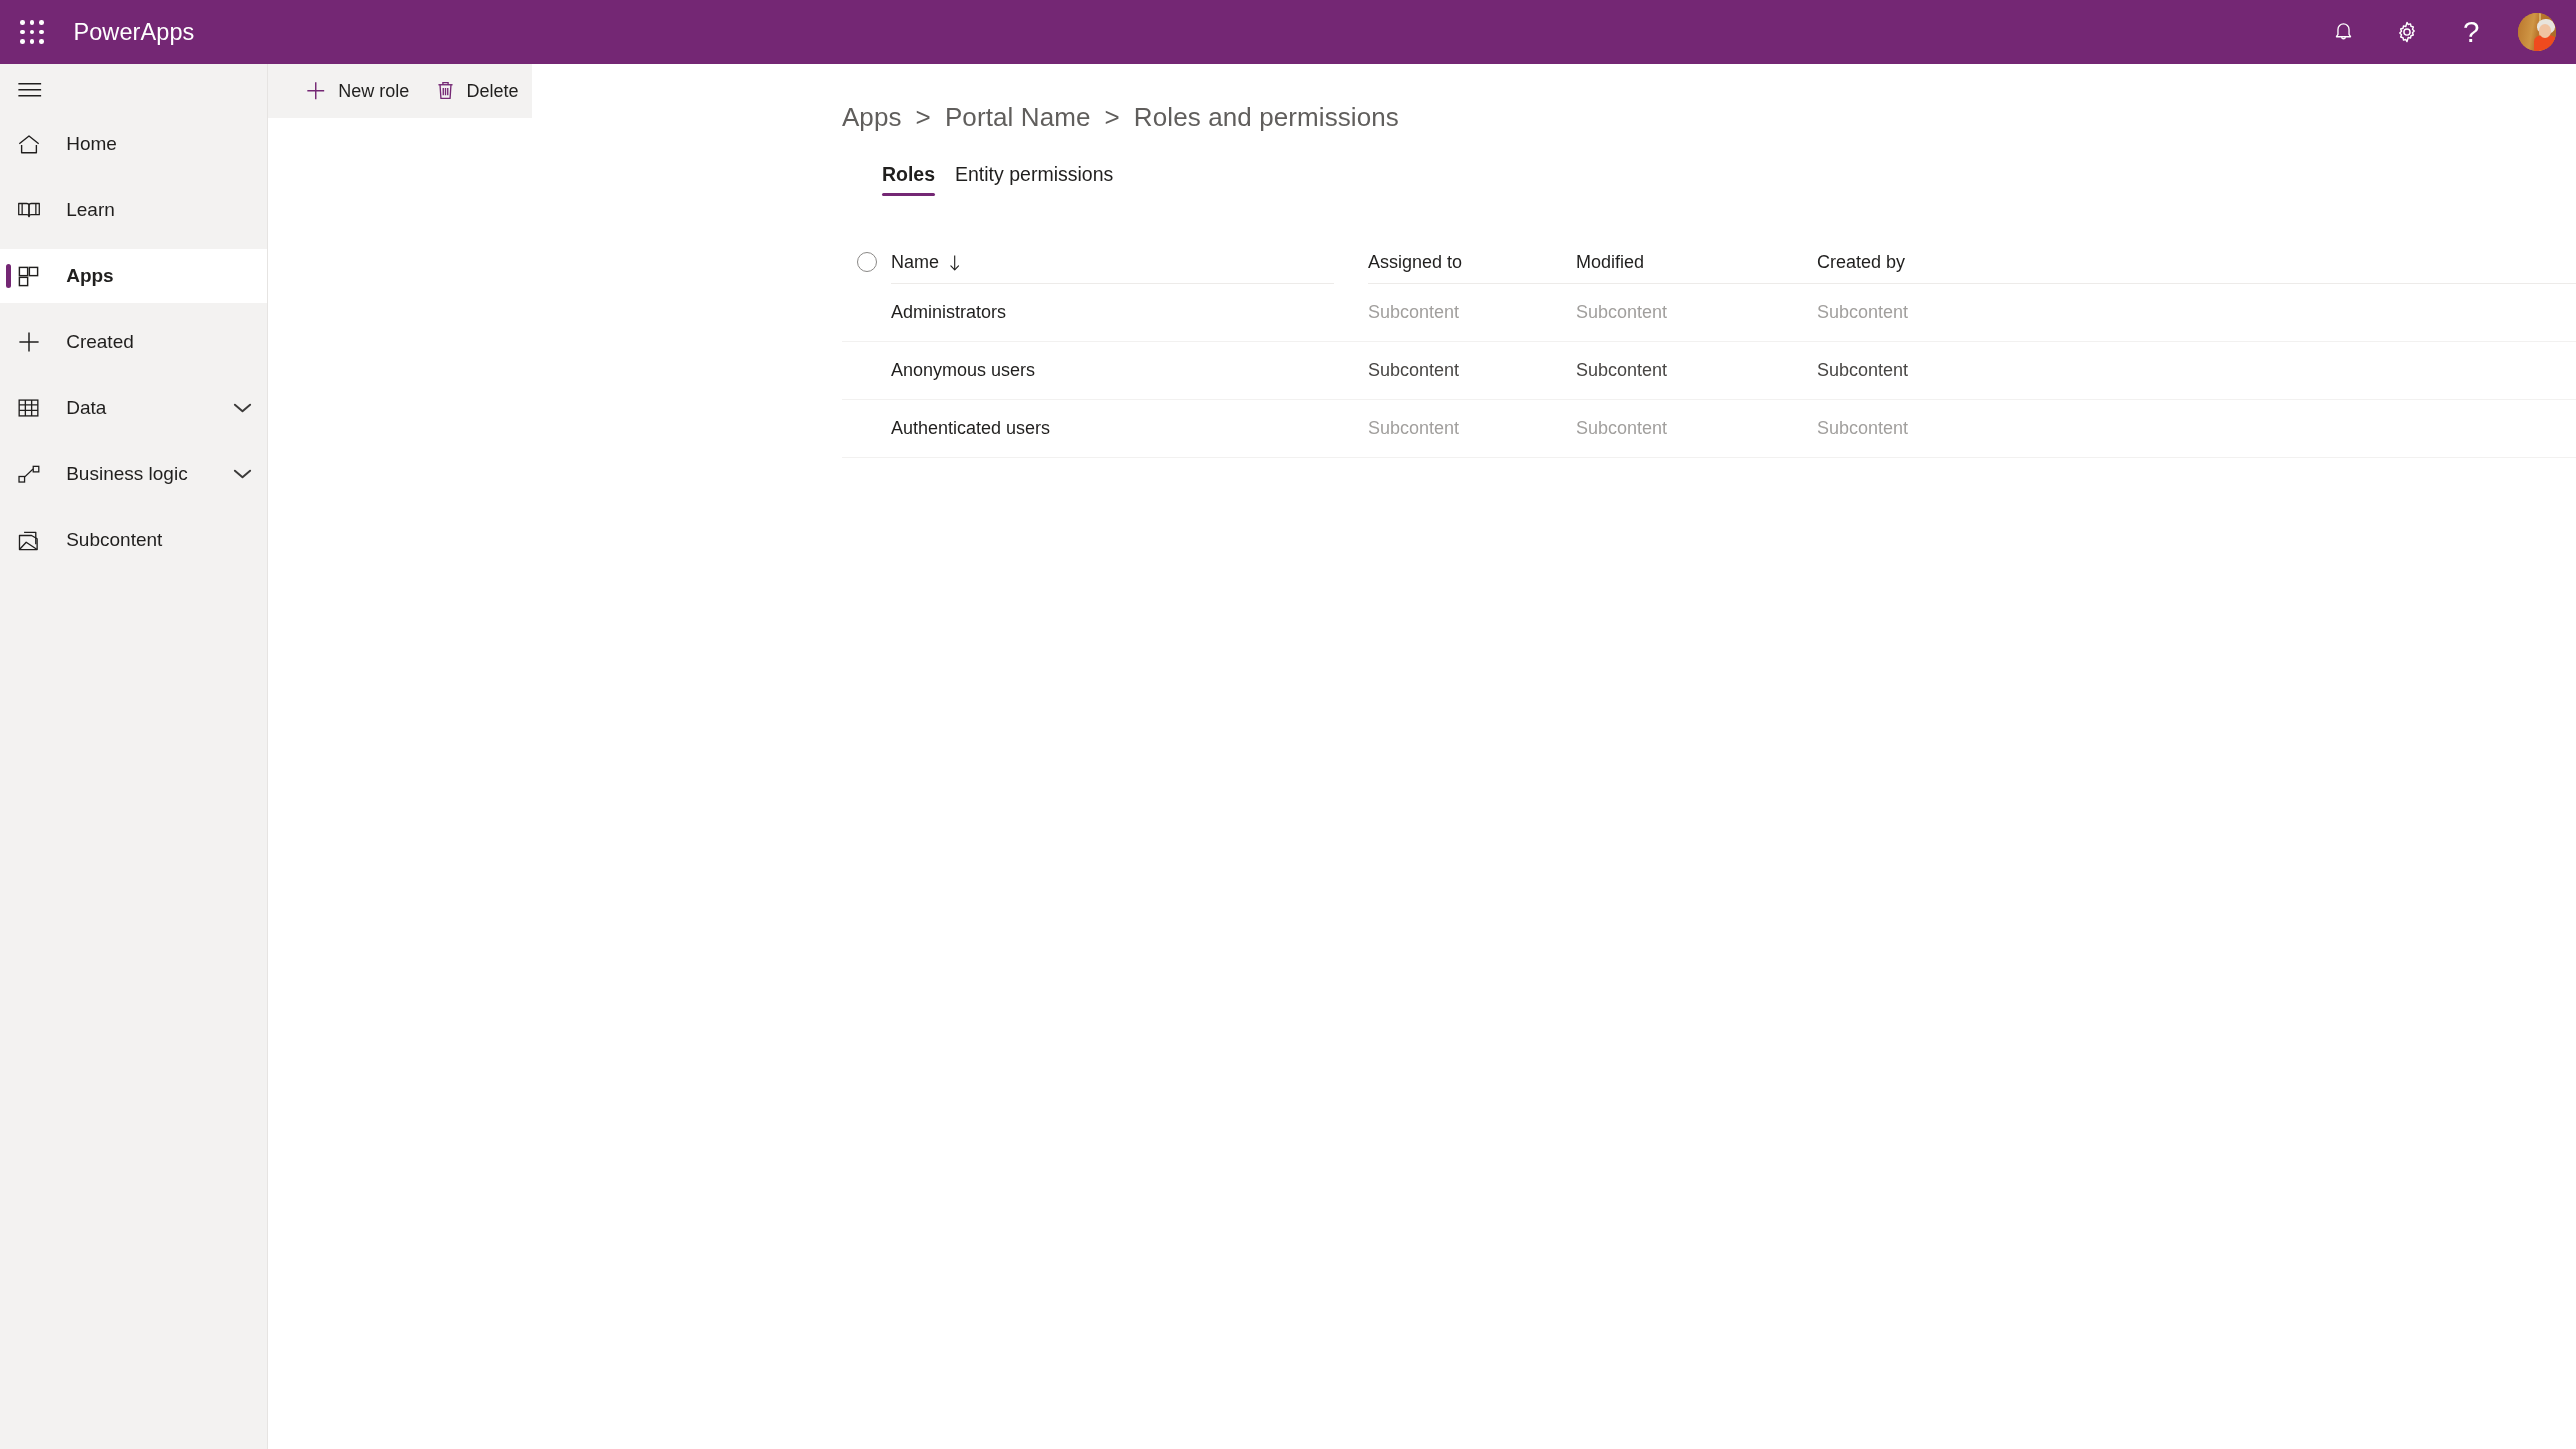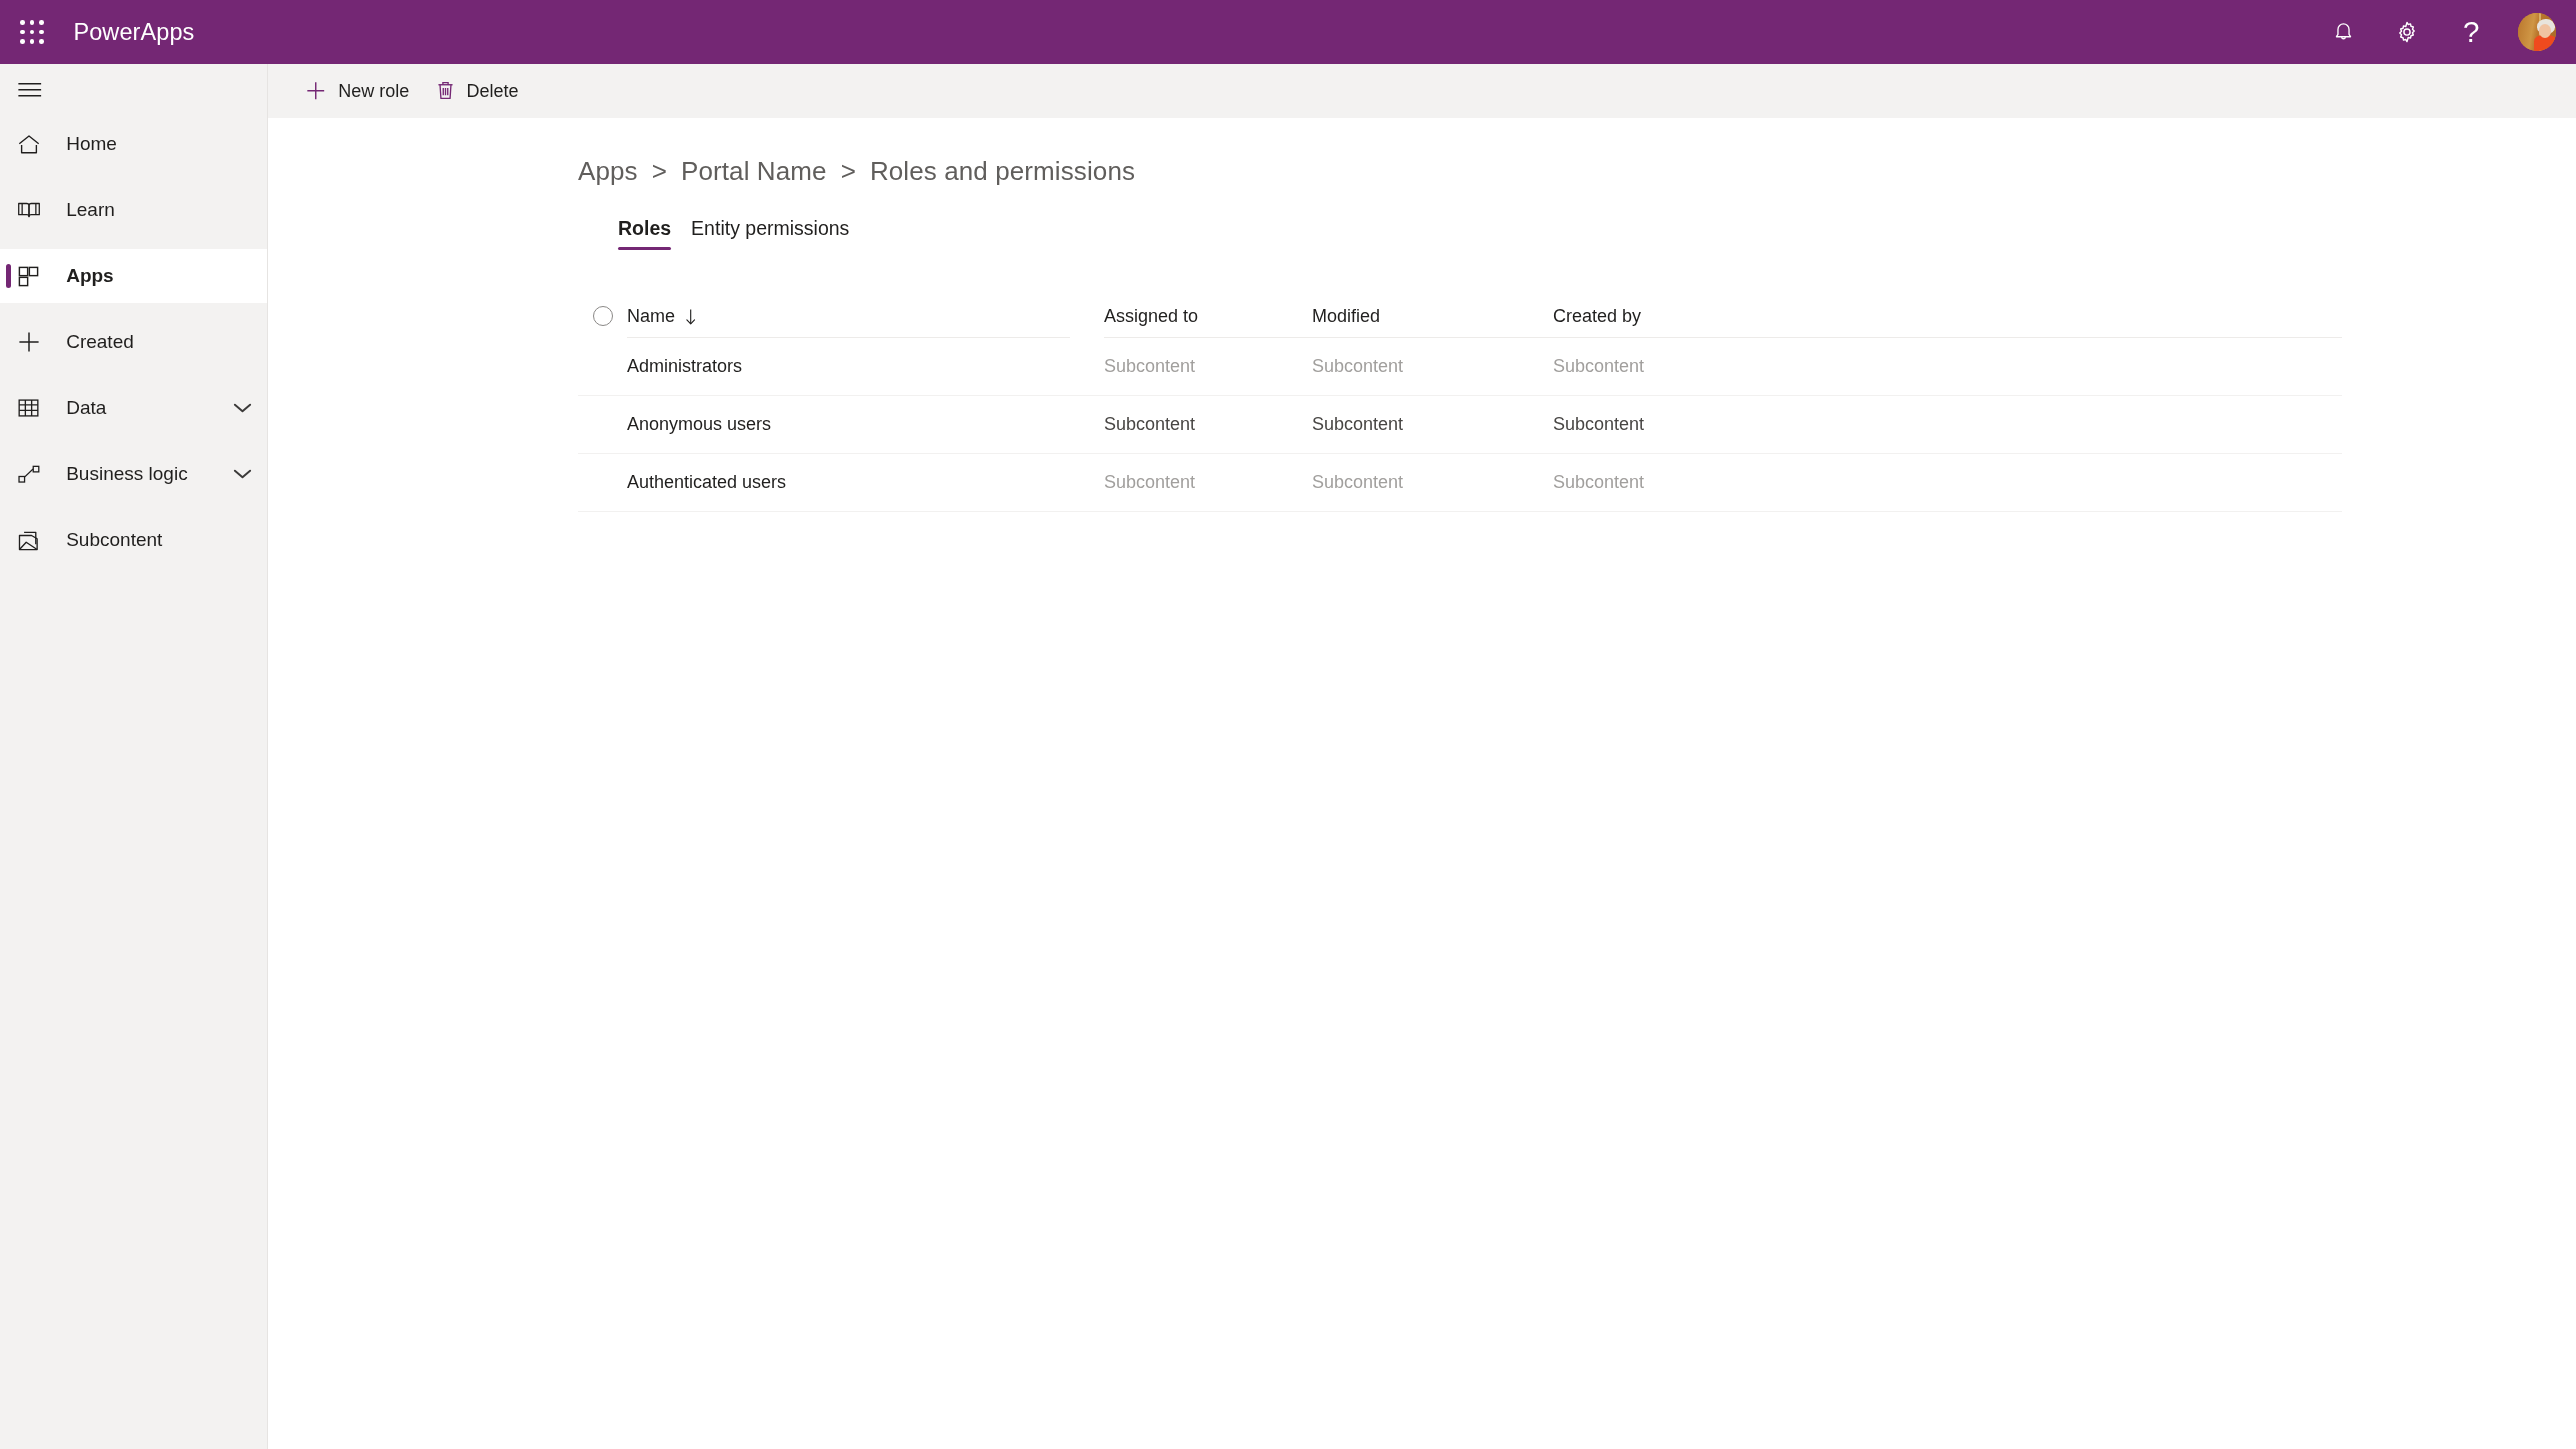--- a/index.html
+++ b/index.html
@@ -231,21 +231,21 @@
     height: 24px;
     border-radius: 2.7px;
     background: #742774;
   }
 
   
   .main {
     flex: 1 1 auto;
     min-width: 0;
     display: flex;
-    flex-direction: column;
+    flex-direction: row;
     background: #ffffff;
   }
 
   .command-bar {
     height: 54px;
     flex: 0 0 54px;
     background: #f3f2f1;
     display: flex;
     align-items: center;
     padding-left: 24px;

